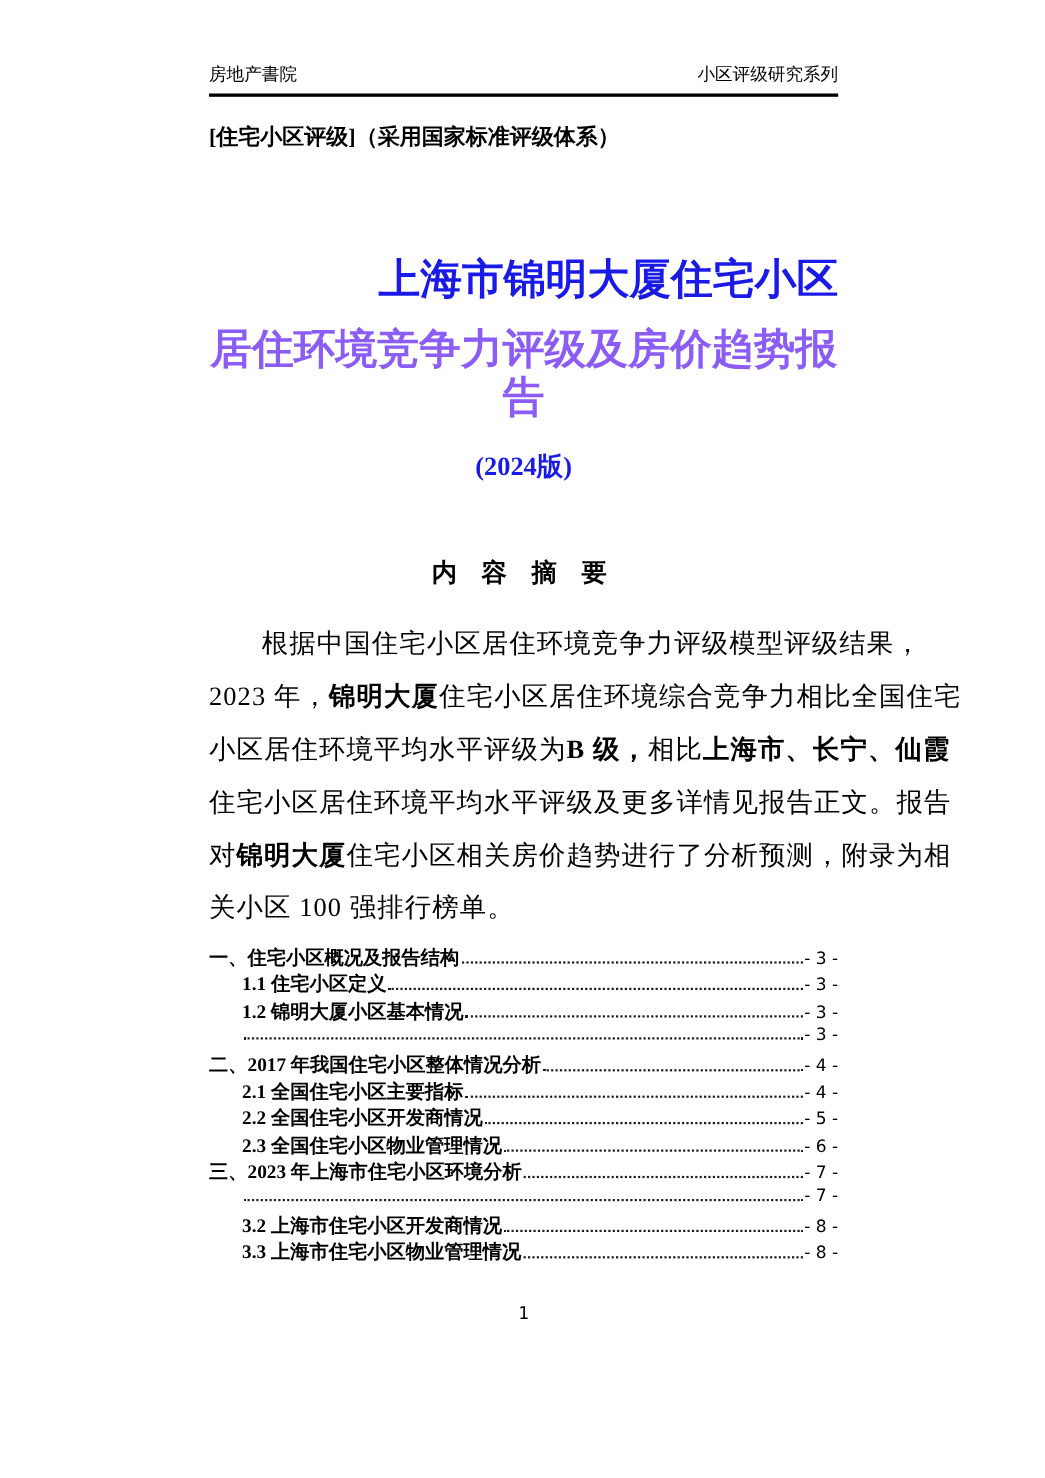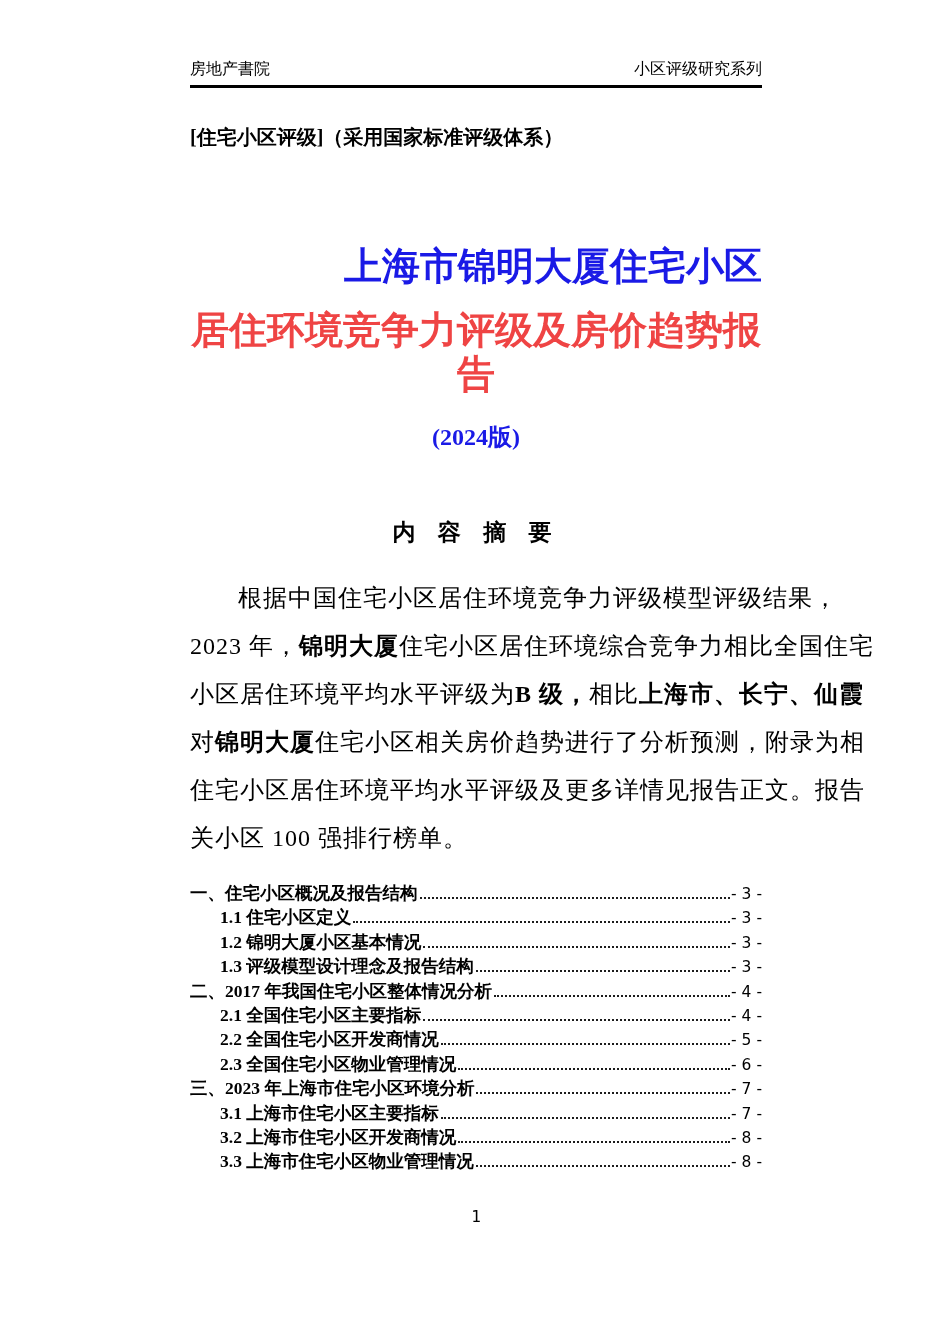--- a/index.html
+++ b/index.html
@@ -24,21 +24,21 @@
     align-items: baseline;
     font-family: "Liberation Sans", "DejaVu Sans", sans-serif;
     font-size: 16px;
     line-height: 22px;
     padding-bottom: 5px;
     border-bottom: 3px solid #000;
   }
 
   
   .tagline {
-    margin-top: 36px;
+    margin-top: 24px;
     font-size: 20px;
     font-weight: 700;
     line-height: 26px;
   }
 
   
   .title-line1 { margin-top: 94px; font-size: 38px; font-weight: 700; text-align: right; line-height: 44px; }
   .title-line2 { margin-top: 20px; font-size: 38px; font-weight: 700; text-align: center; line-height: 44px; }
   .title-edition { margin-top: 26px; font-size: 24px; font-weight: 700; text-align: center; line-height: 30px; }
 
@@ -59,21 +59,21 @@
     text-align: justify;
     text-align-last: justify;
     white-space: nowrap;
   }
   .para-line.indent { padding-left: 48px; }
   .para-line.last-line { text-align-last: left; }
   .para-line b { font-weight: 700; }
 
   
   .toc-heading { margin-top: 52px; }
-  .toc-list { margin-top: 19px; }
+  .toc-list { margin-top: 8px; }
   .toc-row {
     display: flex;
     align-items: baseline;
     height: 24.4px;
     font-size: 17.5px;
     font-weight: 700;
     white-space: nowrap;
   }
   .toc-row.lvl2 { padding-left: 30px; }
   .toc-leader {
@@ -105,45 +105,45 @@
   <div class="content">
 
     <div class="doc-header">
       <span>房地产書院</span>
       <span>小区评级研究系列</span>
     </div>
 
     <div class="tagline">[住宅小区评级]（采用国家标准评级体系）</div>
 
     <div class="title-line1 title-blue" style="color: rgb(26, 26, 230);">上海市锦明大厦住宅小区</div>
-    <div class="title-line2 title-blue" style="color: #ef4444;">居住环境竞争力评级及房价趋势报告</div>
+    <div class="title-line2 title-blue" style="color: #8b5cf6;">居住环境竞争力评级及房价趋势报告</div>
     <div class="title-edition title-blue" style="color: rgb(26, 26, 230);">(2024版)</div>
 
     <div class="section-heading summary-heading">内 容 摘 要</div>
 
     <div class="summary-para">
 
         <div class="para-line indent">
           <span><span>根据中国住宅小区居住环境竞争力评级模型评级结果，</span></span>
         </div>
 
         <div class="para-line">
           <span><span>2023 年，</span><b>锦明大厦</b><span>住宅小区居住环境综合竞争力相比全国住宅</span></span>
         </div>
 
         <div class="para-line">
           <span><span>小区居住环境平均水平评级为</span><b>B 级，</b><span>相比</span><b>上海市、长宁、仙霞</b></span>
         </div>
 
         <div class="para-line">
+          <span><span>住宅小区居住环境平均水平评级及更多详情见报告正文。报告</span></span>
+        </div>
+
+        <div class="para-line">
           <span><span>对</span><b>锦明大厦</b><span>住宅小区相关房价趋势进行了分析预测，附录为相</span></span>
-        </div>
-
-        <div class="para-line">
-          <span><span>住宅小区居住环境平均水平评级及更多详情见报告正文。报告</span></span>
         </div>
 
         <div class="para-line last-line">
           <span><span>关小区 100 强排行榜单。</span></span>
         </div>
       </div>
 
 
     <div class="toc-list">
 
@@ -159,21 +159,20 @@
           <span class="toc-page">- 3 -</span>
         </div>
 
         <div class="toc-row lvl2">
           <span class="toc-label">1.2 锦明大厦小区基本情况</span>
           <span class="toc-leader"></span>
           <span class="toc-page">- 3 -</span>
         </div>
 
         <div class="toc-row lvl2">
-          <span class="toc-label">1.3 评级模型设计理念及报告结构</span>
           <span class="toc-leader"></span>
           <span class="toc-page">- 3 -</span>
         </div>
 
         <div class="toc-row">
           <span class="toc-label">二、2017 年我国住宅小区整体情况分析</span>
           <span class="toc-leader"></span>
           <span class="toc-page">- 4 -</span>
         </div>
 
@@ -195,21 +194,20 @@
           <span class="toc-page">- 6 -</span>
         </div>
 
         <div class="toc-row">
           <span class="toc-label">三、2023 年上海市住宅小区环境分析</span>
           <span class="toc-leader"></span>
           <span class="toc-page">- 7 -</span>
         </div>
 
         <div class="toc-row lvl2">
-          <span class="toc-label">3.1 上海市住宅小区主要指标</span>
           <span class="toc-leader"></span>
           <span class="toc-page">- 7 -</span>
         </div>
 
         <div class="toc-row lvl2">
           <span class="toc-label">3.2 上海市住宅小区开发商情况</span>
           <span class="toc-leader"></span>
           <span class="toc-page">- 8 -</span>
         </div>
 

